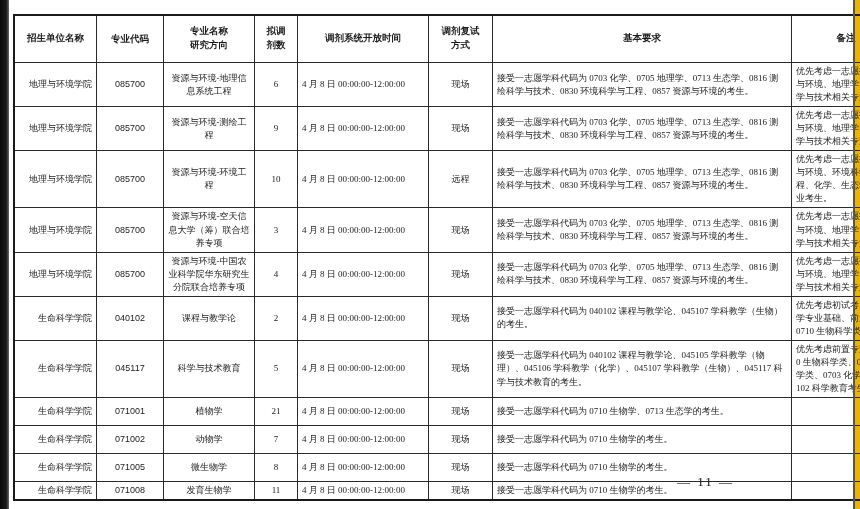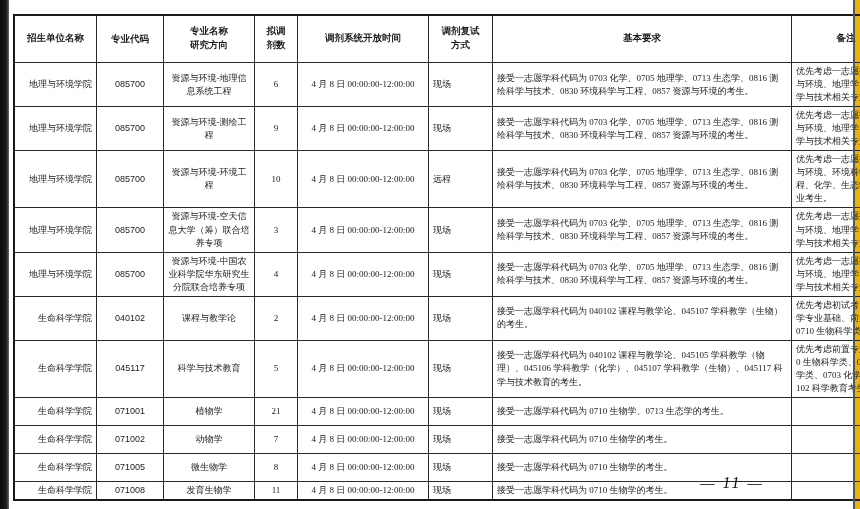--- a/index.html
+++ b/index.html
@@ -45,40 +45,38 @@
     font-weight:bold;
     text-align:center;
     white-space:pre-line;
     height:42px;
     font-size:9.5px;
   }
   .col-unit{width:73px;text-align:right;}
   .col-code{width:58px;text-align:center;font-family:Liberation Sans, sans-serif;}
   .col-major{width:82px;text-align:center;margin-left:36px;}
   .col-quota{width:34px;text-align:center;}
-  .col-time{width:122px;text-align:center;white-space:nowrap;}
-  .col-method{width:55px;}
+  .col-time{width:122px;white-space:nowrap;}
+  .col-method{width:55px;text-align:center;}
   .col-requirement{width:290px;text-align:left;}
   .col-remark{width:100px;text-align:left;}
   tbody tr{height:38px;}
   tbody tr:nth-child(3){height:42px;}
   tbody tr:nth-child(6){height:34px;}
   tbody tr:nth-child(7){height:48px;}
   tbody tr:nth-child(8),tbody tr:nth-child(9),tbody tr:nth-child(10){height:28px;}
   tbody tr:nth-child(11){height:18px;}
   .page-number{
     position:absolute;
     left:668px;top:474px;
     width:110px;
-    text-align:center;
-    font-size:16px;
+    font-size:13px;
     color:#111;
     letter-spacing:2px;
     font-family:"Liberation Serif",serif;
-    font-style:italic;
   }
 </style>
 </head>
 <body>
 
 <div class="stage">
   <div class="left-strip"></div>
   <div class="page">
 
     <table class="sched">

